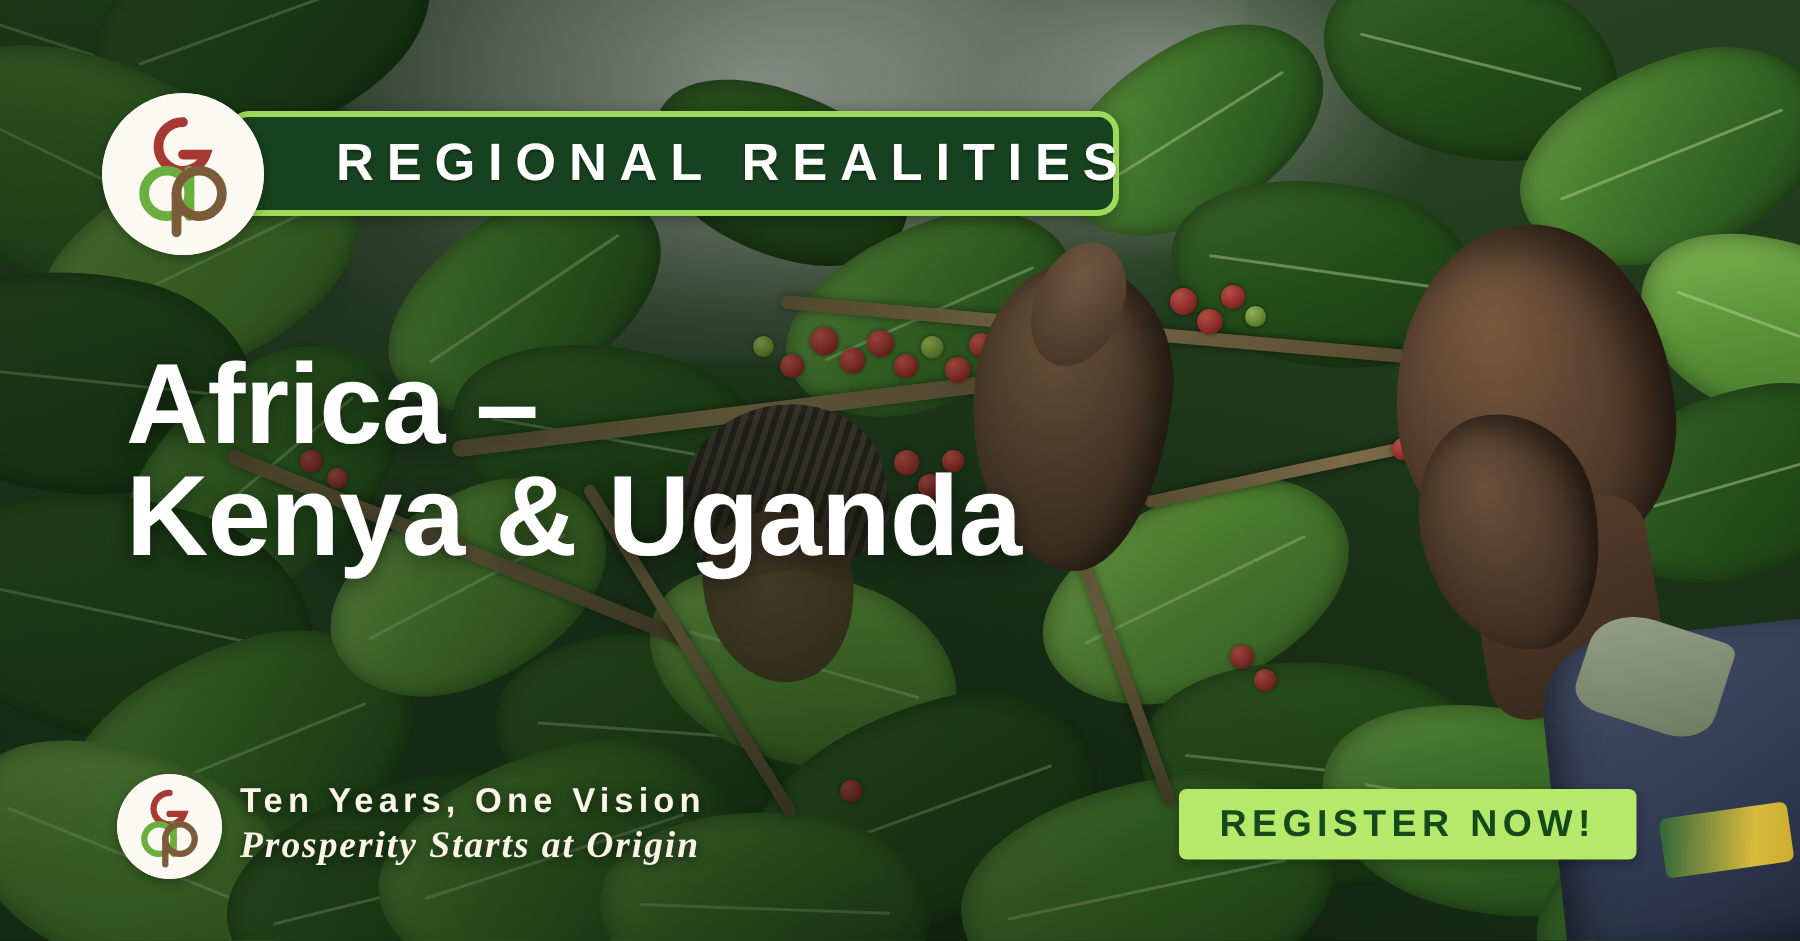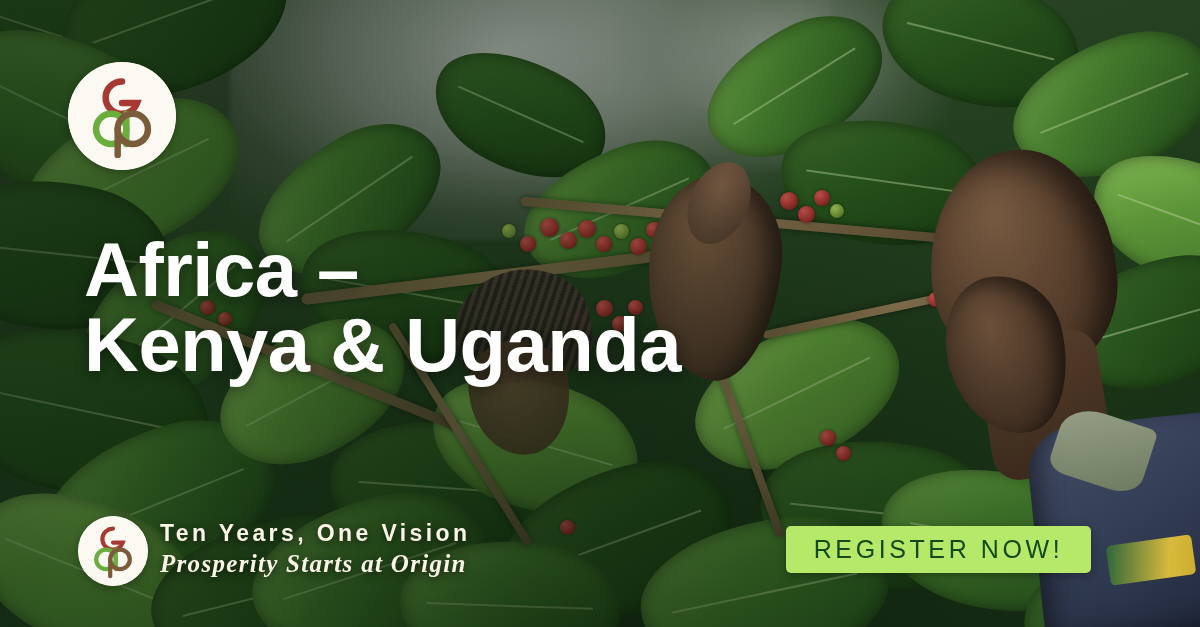--- a/index.html
+++ b/index.html
@@ -279,21 +279,21 @@
     border-radius: 5px;
     display: flex;
     align-items: center;
     justify-content: center;
     cursor: pointer;
     box-shadow: 0 2px 8px rgba(0,0,0,0.30);
   }
   .cta-label {
     color: #14491c;
     font-size: 25px;
-    font-weight: 400;
+    font-weight: 700;
     letter-spacing: 3.6px;
     white-space: nowrap;
   }
 </style>
 </head>
 <body>
 
 <div class="poster">
 
   <div class="photo">
@@ -386,20 +386,23 @@
     <div class="badge-patch"></div>
     <div class="hand-left"></div>
     <div class="hand-right"></div>
     <div class="thumb"></div>
 
     <div class="scrim"></div>
   </div>
 
   <div class="content">
 
+    <div class="ribbon">
+      <span class="ribbon-text">REGIONAL REALITIES</span>
+    </div>
 
     <div class="logo-circle logo-top">
       <svg class="logo-svg" viewBox="0 0 100 100">
         <circle cx="50" cy="50" r="50" fill="#FBF9F1"></circle>
 
         <path d="M50 18 a15 15 0 1 0 14 20 h-14" fill="none" stroke="#A63A33" stroke-width="6" stroke-linecap="round"></path>
 
         <circle cx="40" cy="62" r="14" fill="none" stroke="#6AAF3E" stroke-width="6"></circle>
         <path d="M54 48 v28" fill="none" stroke="#6AAF3E" stroke-width="6" stroke-linecap="round"></path>
 

